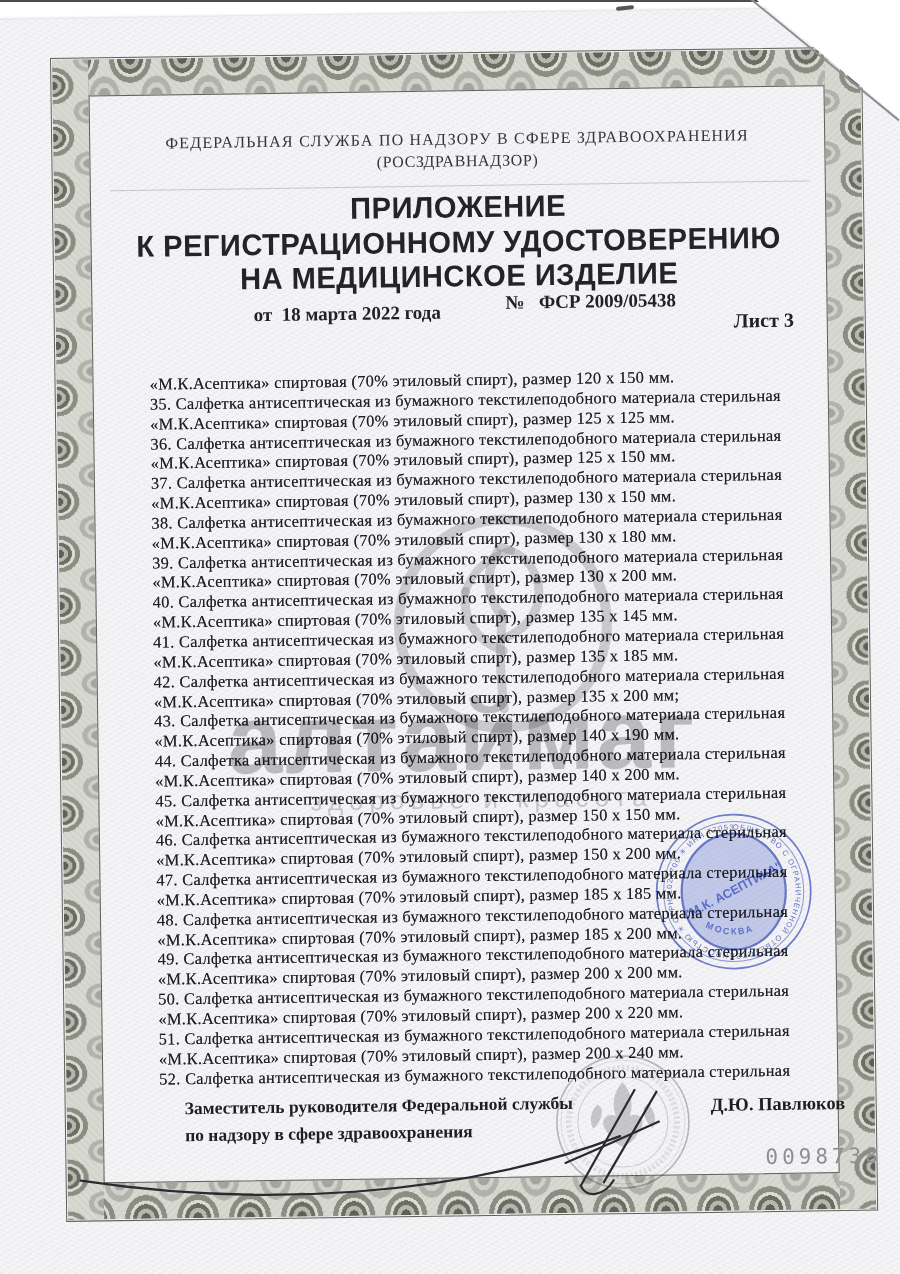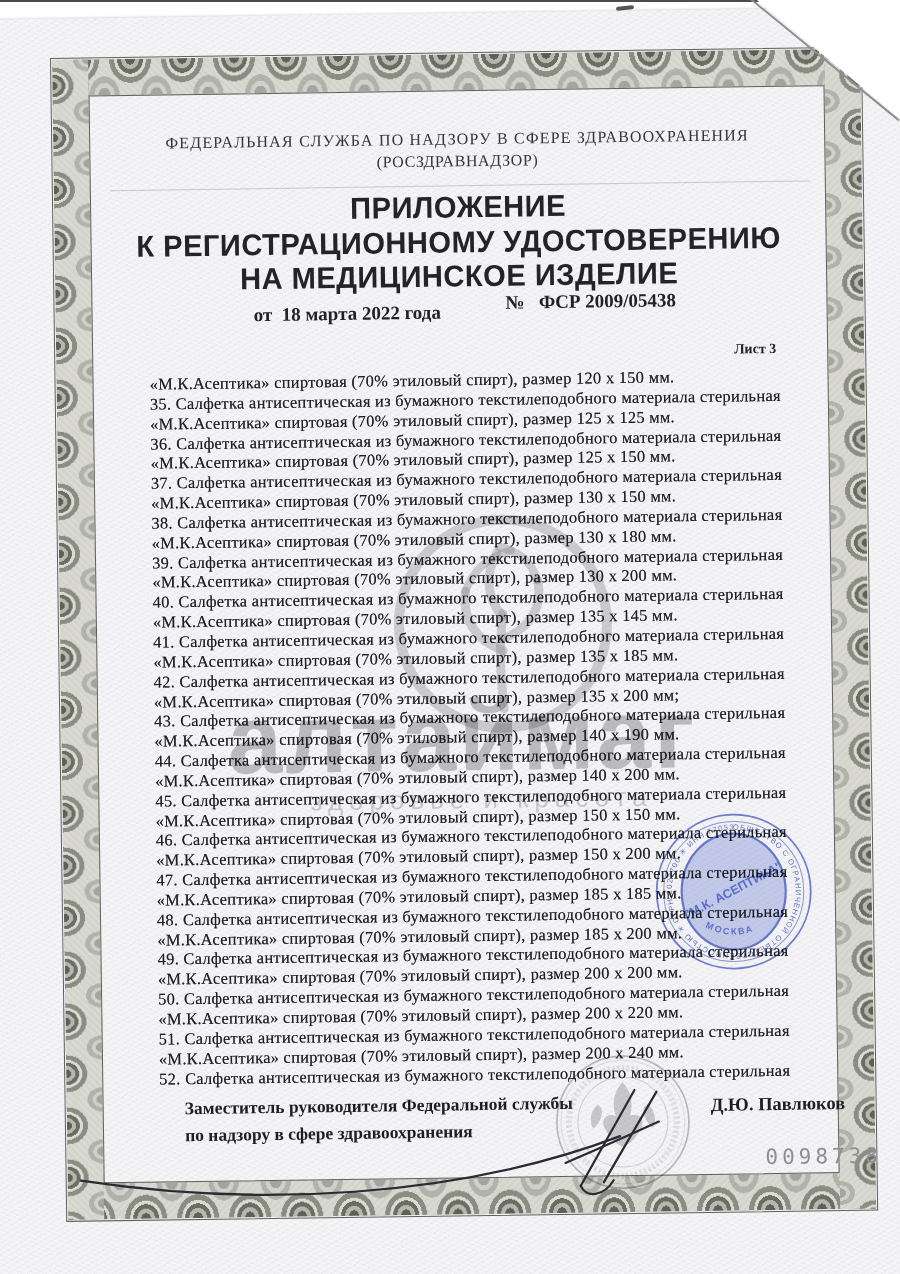--- a/index.html
+++ b/index.html
@@ -48,21 +48,21 @@
 
   
   .agency{left:0;width:812px;text-align:center;font-size:16px;letter-spacing:1.2px;color:#34343a;white-space:pre;}
   .a1{top:78px;} .a2{top:100px;letter-spacing:.6px;}
   .divider{top:133px;left:58px;width:700px;height:1px;background:rgba(110,110,122,.32);}
   .title{left:0;width:812px;text-align:center;font-family:"Liberation Sans",sans-serif;
     font-weight:bold;font-size:30px;color:#232328;letter-spacing:.5px;white-space:pre;transform:scaleX(.97);}
   .t1{top:138px;} .t2{top:173px;} .t3{top:207px;}
   .date-line{left:200px;top:249px;font-weight:bold;font-size:19px;color:#222226;white-space:pre;}
   .num-line{left:452px;top:240px;font-weight:bold;font-size:19px;color:#222226;white-space:pre;}
-  .sheet-no{left:680px;top:261px;font-weight:bold;font-size:14px;color:#222226;white-space:pre;margin-top:32px;}
+  .sheet-no{left:680px;top:261px;font-weight:bold;font-size:20px;color:#222226;white-space:pre;}
 
   
   .body-lines{left:95px;top:318px;width:690px;font-size:16.4px;line-height:19.85px;
     letter-spacing:.3px;color:#1f1f24;text-shadow:0 0 .4px rgba(20,20,25,.65);}
   .bline{white-space:pre;}
 
   
   .f1{left:120px;top:1042px;font-weight:bold;font-size:17.5px;color:#1d1d22;white-space:pre;}
   .f2{left:120px;top:1069px;font-weight:bold;font-size:17.5px;color:#1d1d22;white-space:pre;}
   .fname{left:646px;top:1046px;font-weight:bold;font-size:18.5px;color:#1d1d22;white-space:pre;}

